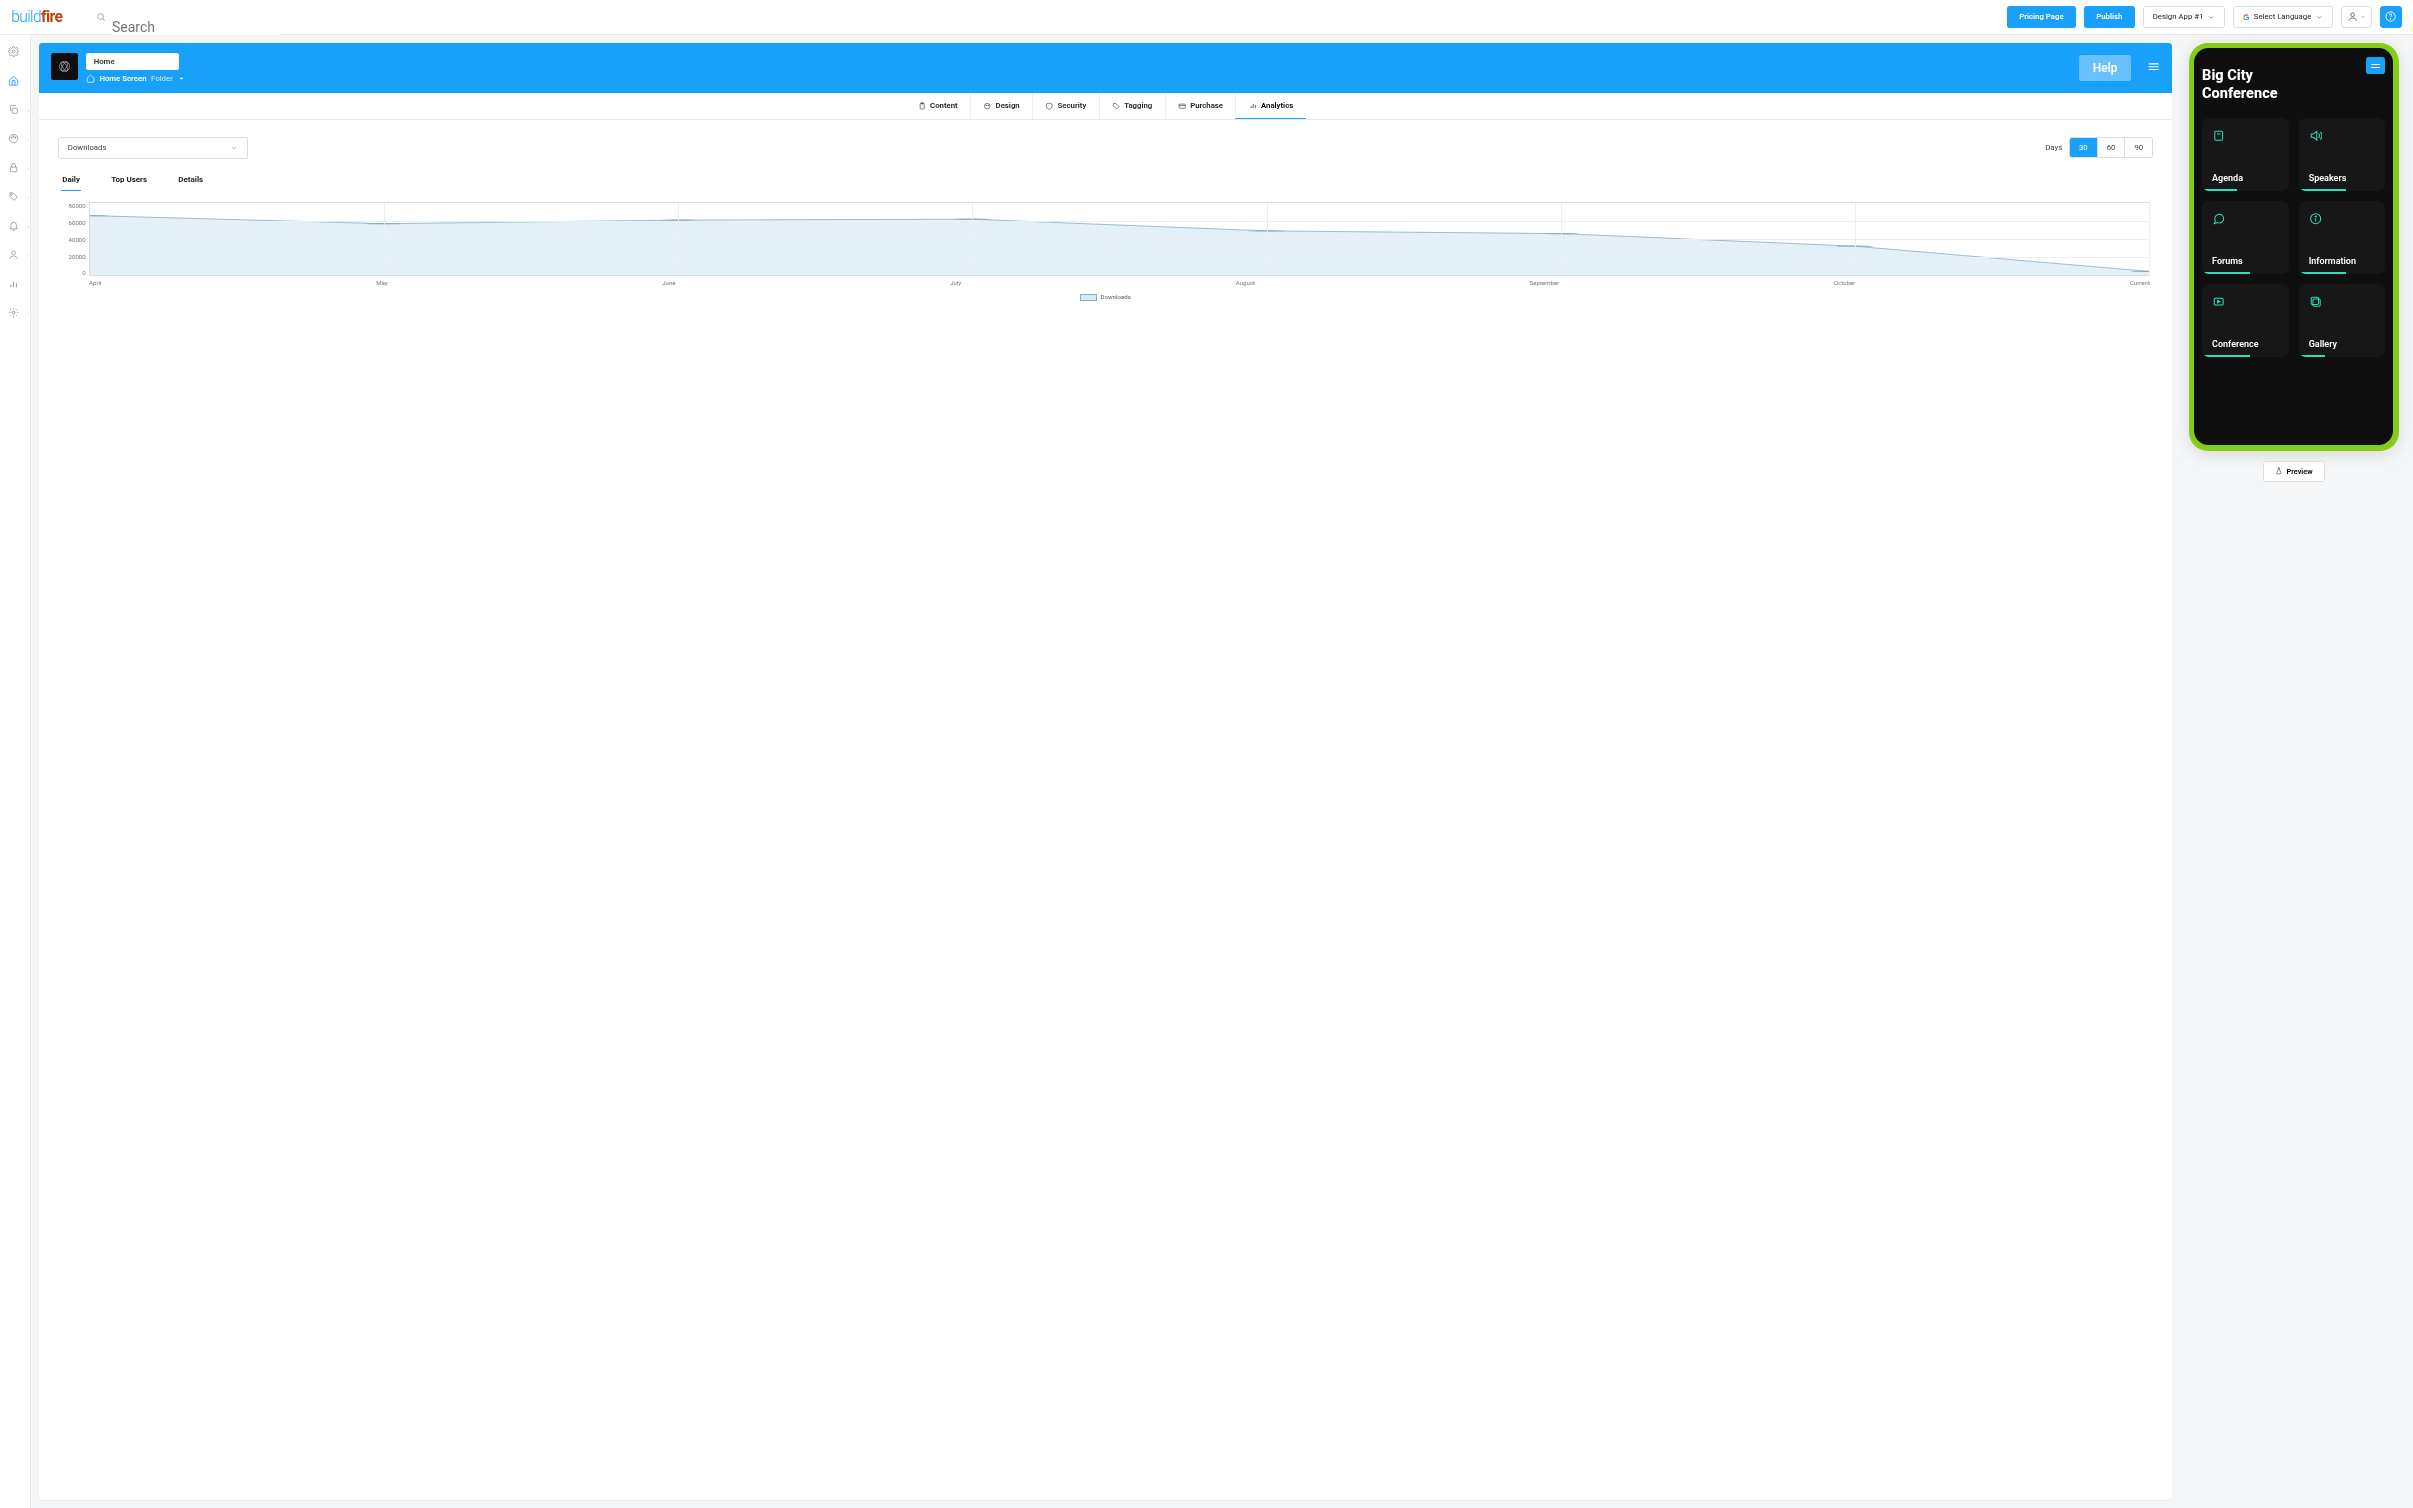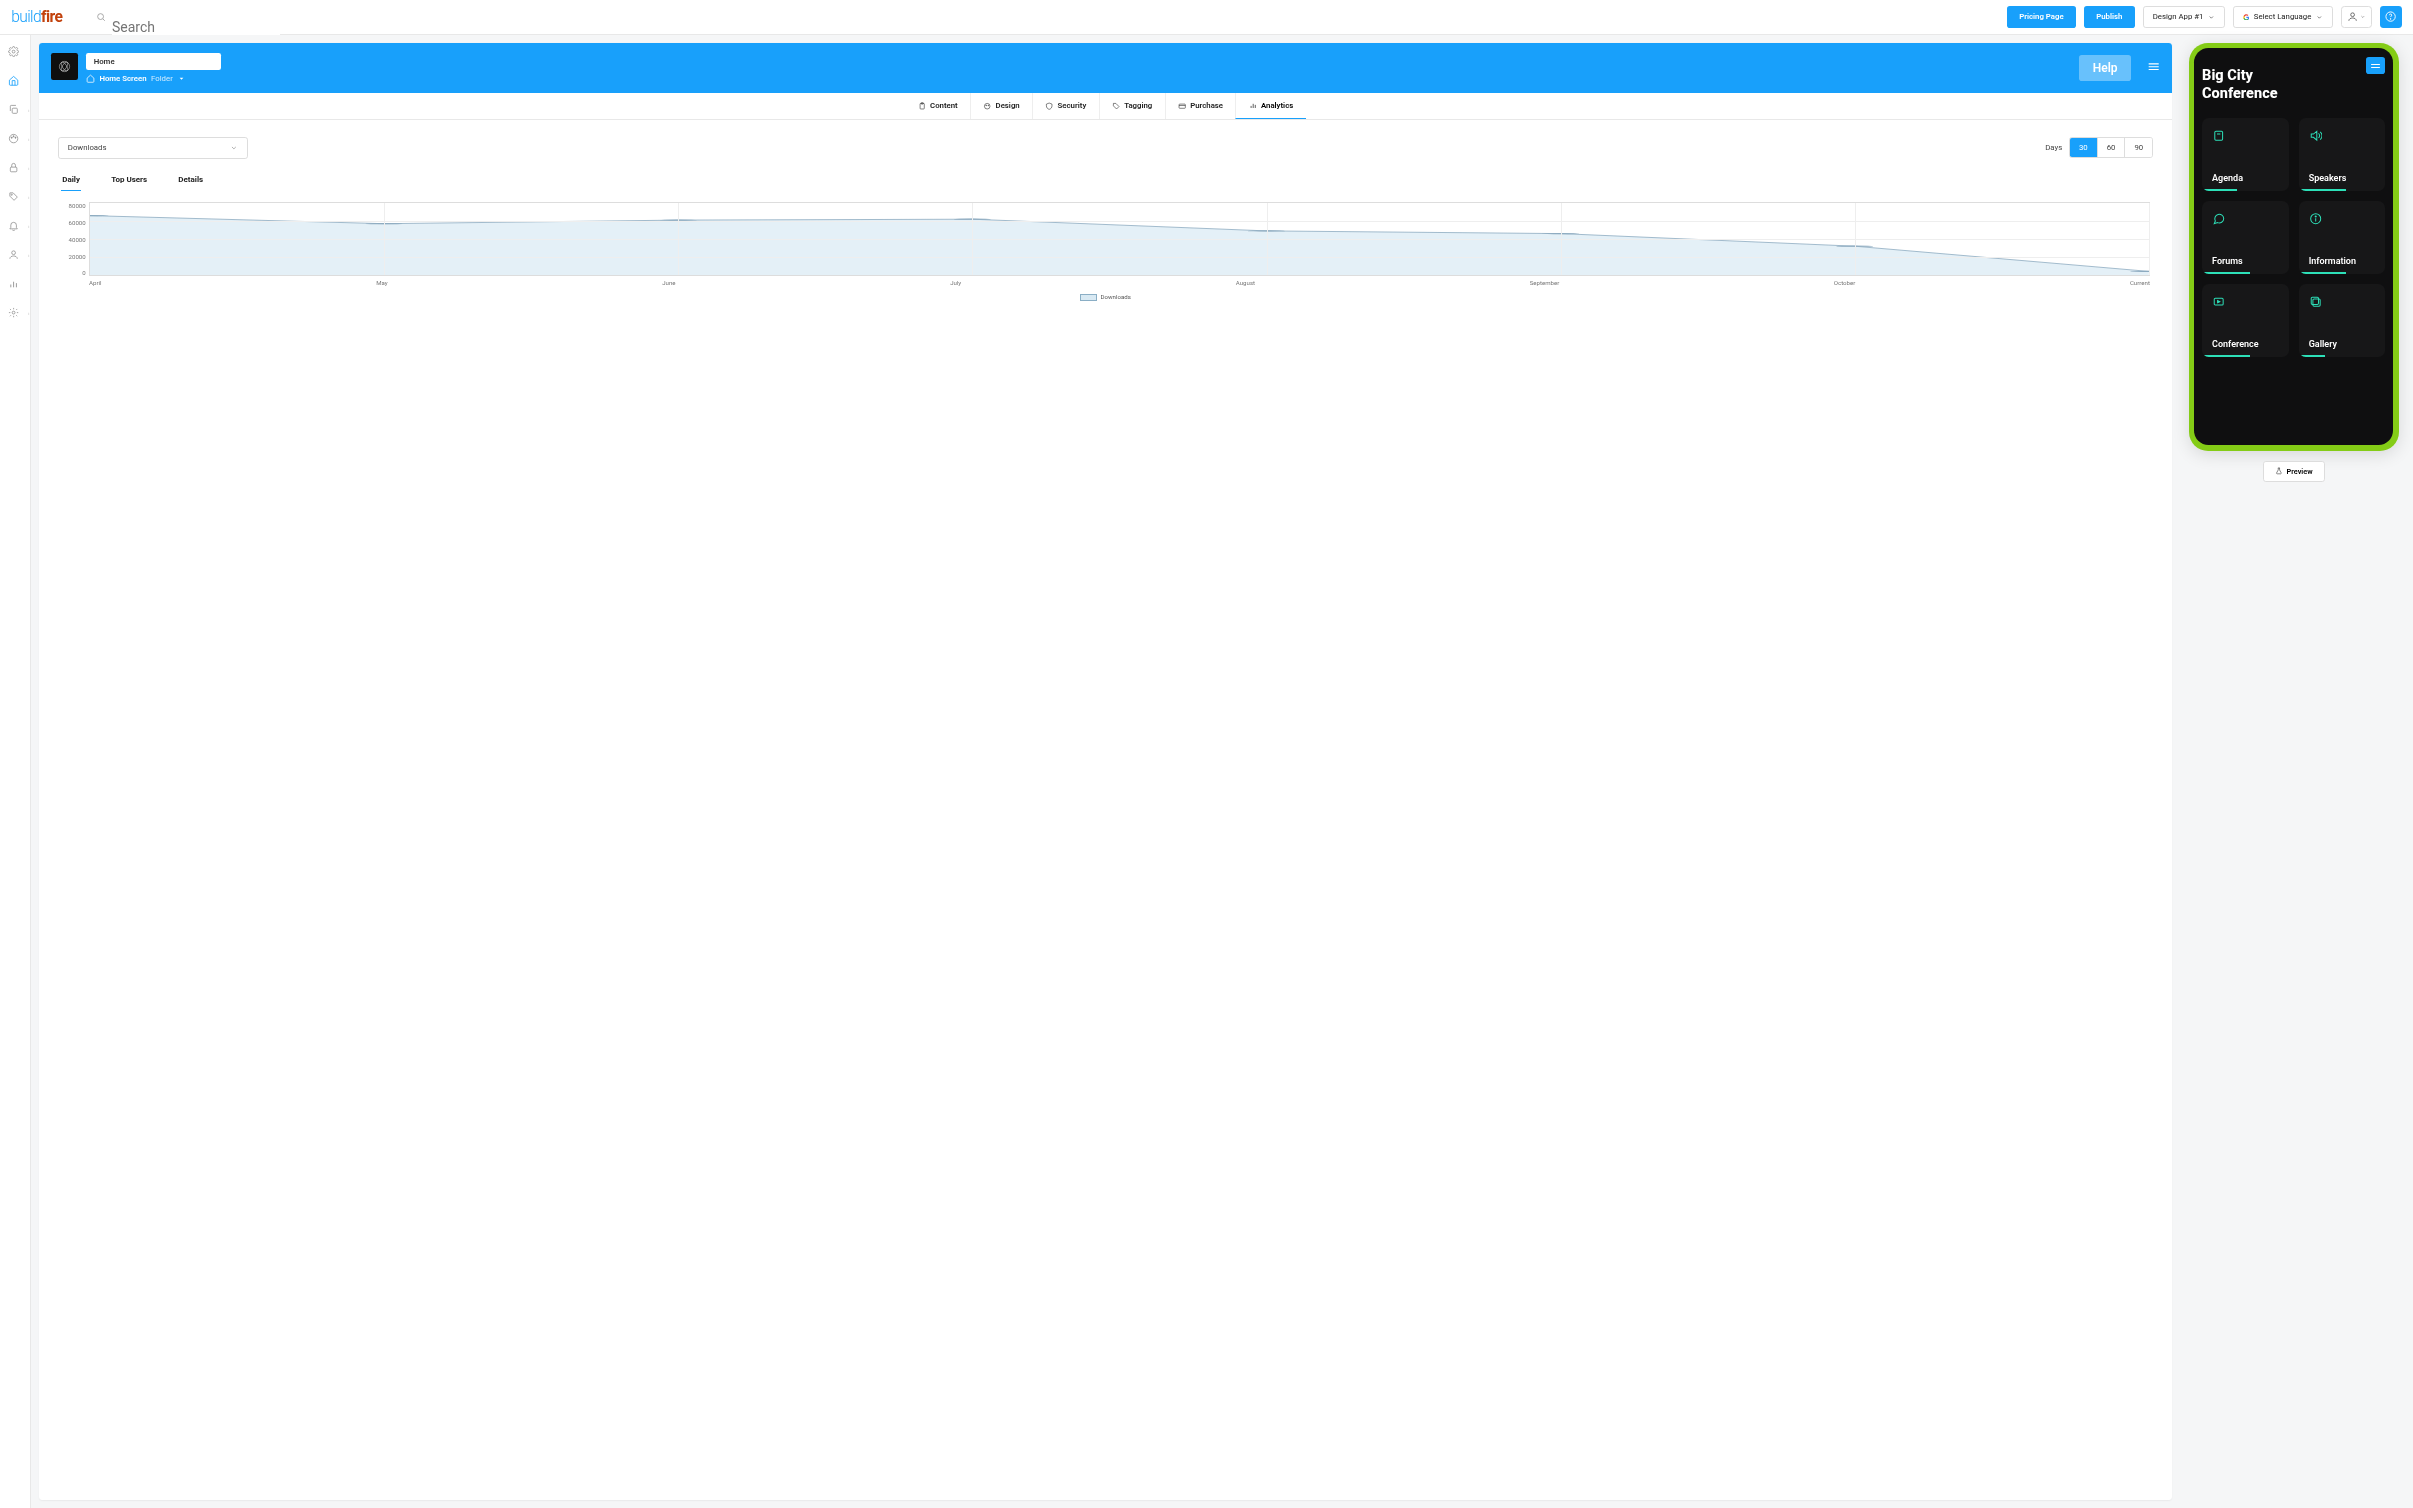--- a/index.html
+++ b/index.html
@@ -31,21 +31,21 @@
 
     
     .main { position: fixed; left: 31px; top: 35px; right: 0; bottom: 0; display: flex; padding: 7.8px; gap: 10px; }
     .panel { flex: 1; background: #fff; border-radius: 3.4px; overflow: hidden; box-shadow: 0 0.6px 1.7px rgba(0,0,0,0.05); }
 
     
     .panel-header { background: #18a0fb; padding: 10px 12.3px; display: flex; align-items: flex-start; gap: 7.8px; position: relative; }
     .header-icon-box { width: 27px; height: 27px; background: #0f0f0f; border-radius: 2.2px; display: flex; align-items: center; justify-content: center; }
     .header-icon-box svg { width: 17px; height: 17px; }
     .header-mid { flex: 1; }
-    .home-input { background: #fff; border: none; border-radius: 2.2px; padding: 3.9px 7.8px; font-size: 7.8px; width: 135px; font-weight: 600; color: #333; }
+    .home-input { background: #fff; border: none; border-radius: 2.2px; padding: 3.9px 7.8px; font-size: 7.8px; width: 93px; font-weight: 600; color: #333; }
     .breadcrumb-row { display: flex; align-items: center; gap: 4.5px; margin-top: 4.5px; color: #fff; font-size: 7.8px; font-weight: 600; }
     .breadcrumb-row .light { opacity: 0.8; font-weight: 400; }
     .breadcrumb-row svg { width: 9px; height: 9px; }
     .btn-help-lt { background: rgba(255,255,255,0.35); border: none; color: #fff; padding: 5.6px 13.4px; border-radius: 2.8px; font-size: 12px; font-weight: 600; cursor: pointer; }
     .hamburger { color: #fff; cursor: pointer; margin-left: 7.8px; align-self: center; }
     .hamburger svg { width: 13.4px; height: 13.4px; }
 
     
     .tabs-row { display: flex; border-bottom: 0.6px solid #e8e8e8; justify-content: center; }
     .tab { padding: 7.8px 12.3px; font-size: 7.8px; color: #222; font-weight: 600; cursor: pointer; display: flex; align-items: center; gap: 3.9px; border-left: 0.6px solid #eee; }

